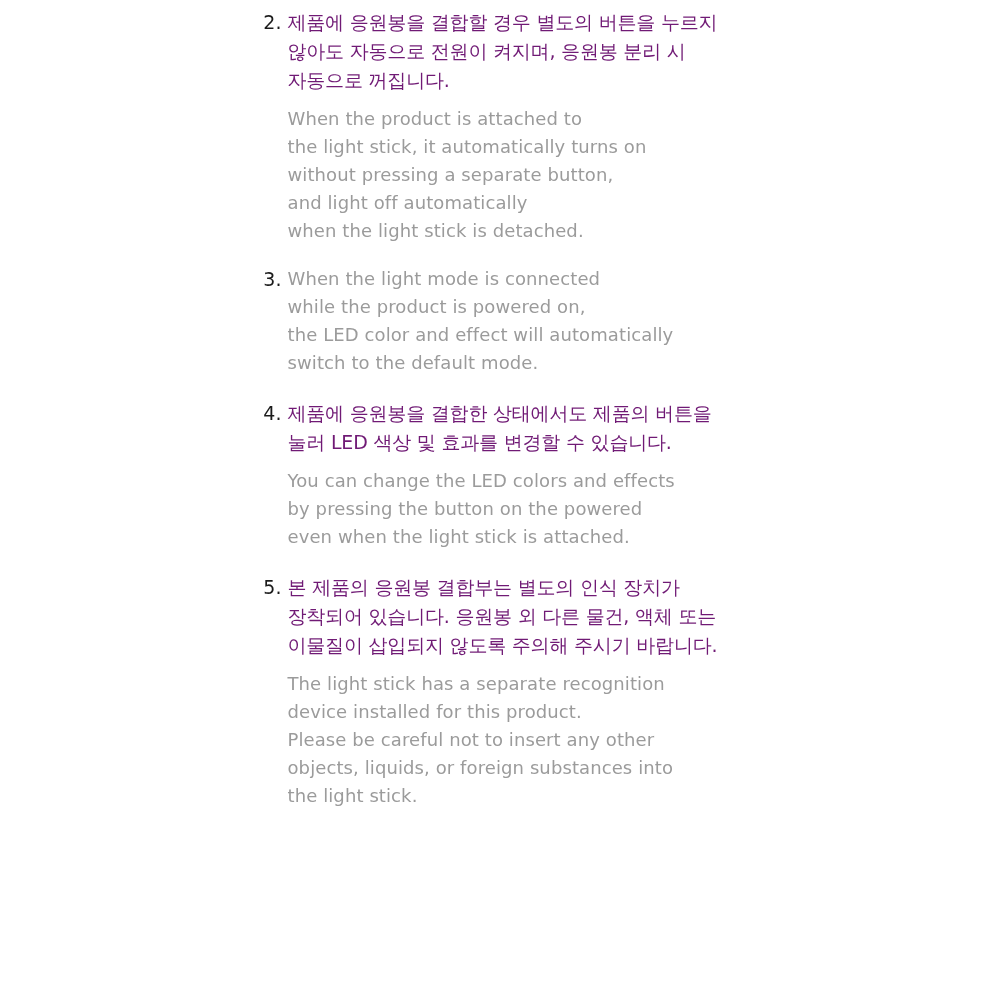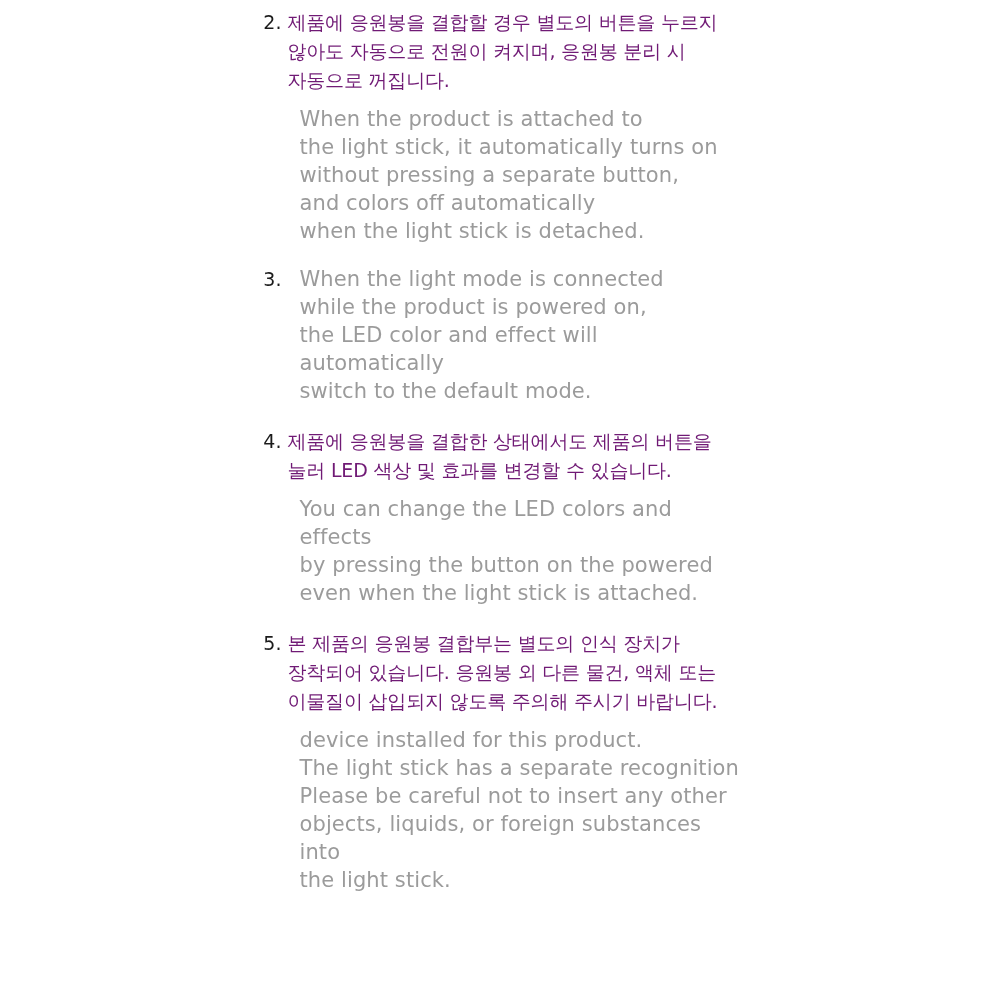--- a/index.html
+++ b/index.html
@@ -45,24 +45,24 @@
   }
   .ko {
     font-size: 19px;
     line-height: 29px;
     color: #701a75;
     letter-spacing: -0.2px;
     margin: 0 0 10px 0;
     word-break: keep-all;
   }
   .en {
-    font-size: 21px;
+    font-size: 18px;
     line-height: 28px;
     color: #9b9b9b;
-    margin: 0 0 18px 12px;
+    margin: 0 0 18px 0;
     letter-spacing: 0.1px;
   }
   .en .ln {
     display: block;
   }
   .sp-1 { margin-bottom: 20px; }
   .sp-2 { margin-bottom: 22px; }
   .sp-3 { margin-bottom: 22px; }
   .sp-4 { margin-bottom: 22px; }
 </style>
@@ -72,21 +72,21 @@
 <div class="page">
   <div class="content">
 
     <div class="item sp-1">
       <div class="marker">2.</div>
       <p class="ko">제품에 응원봉을 결합할 경우 별도의 버튼을 누르지 않아도 자동으로 전원이 켜지며, 응원봉 분리 시 자동으로 꺼집니다.</p>
       <div class="en">
         <span class="ln">When the product is attached to</span>
         <span class="ln">the light stick, it automatically turns on</span>
         <span class="ln">without pressing a separate button,</span>
-        <span class="ln">and colors off automatically</span>
+        <span class="ln">and light off automatically</span>
         <span class="ln">when the light stick is detached.</span>
       </div>
     </div>
 
     <div class="item sp-2">
       <div class="marker">3.</div>
       <div class="en">
         <span class="ln">When the light mode is connected</span>
         <span class="ln">while the product is powered on,</span>
         <span class="ln">the LED color and effect will automatically</span>
@@ -101,22 +101,22 @@
         <span class="ln">You can change the LED colors and effects</span>
         <span class="ln">by pressing the button on the powered</span>
         <span class="ln">even when the light stick is attached.</span>
       </div>
     </div>
 
     <div class="item sp-4">
       <div class="marker">5.</div>
       <p class="ko">본 제품의 응원봉 결합부는 별도의 인식 장치가 장착되어 있습니다. 응원봉 외 다른 물건, 액체 또는 이물질이 삽입되지 않도록 주의해 주시기 바랍니다.</p>
       <div class="en">
+        <span class="ln">The light stick has a separate recognition</span>
         <span class="ln">device installed for this product.</span>
-        <span class="ln">The light stick has a separate recognition</span>
         <span class="ln">Please be careful not to insert any other</span>
         <span class="ln">objects, liquids, or foreign substances into</span>
         <span class="ln">the light stick.</span>
       </div>
     </div>
 
   </div>
 </div>
 
 </body></html>

